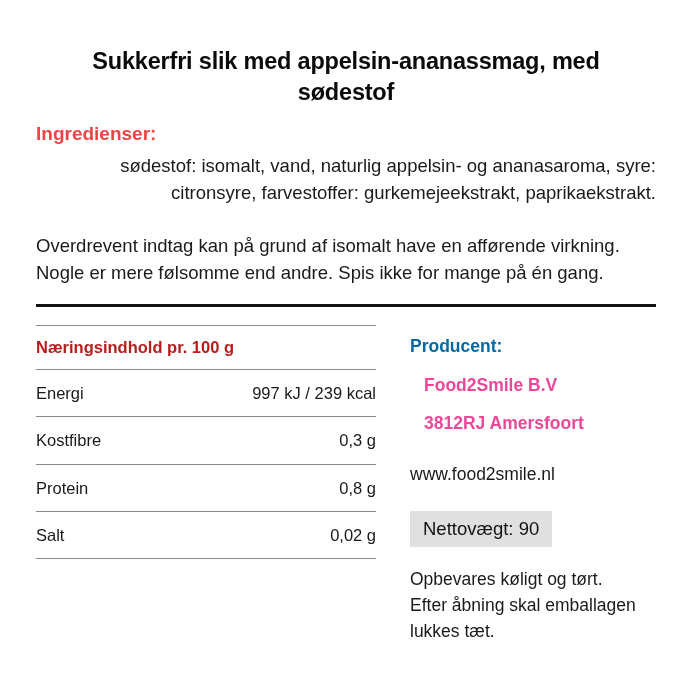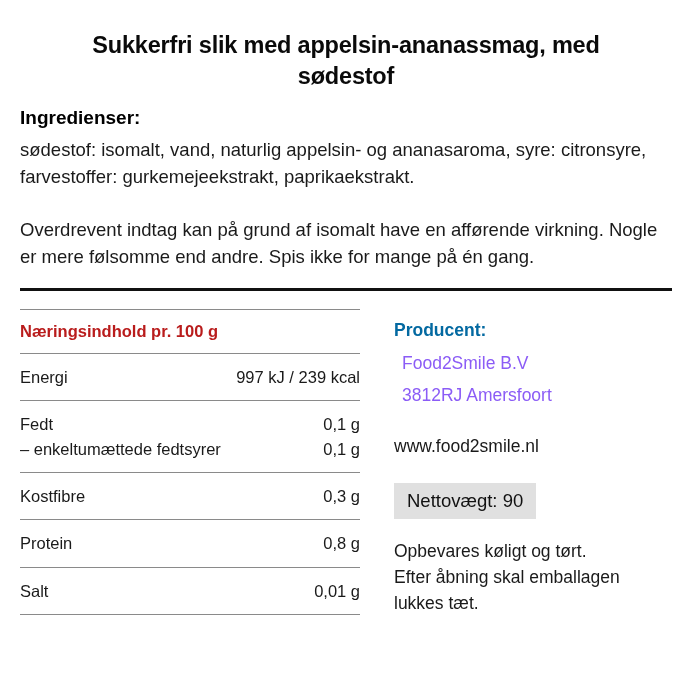--- a/index.html
+++ b/index.html
@@ -12,21 +12,21 @@
     height: 700px;
     font-family: "Liberation Sans", sans-serif;
     color: #111111;
     overflow: hidden;
     position: relative;
   }
   .page {
     width: 692px;
     height: 700px;
     box-sizing: border-box;
-    padding: 0;
+    padding: 16px;
     position: relative;
   }
 
   
   .title {
     font-size: 23.5px;
     font-weight: bold;
     text-align: center;
     line-height: 1.32;
     margin: 0;
@@ -37,28 +37,29 @@
 
   
   .ingredients-block {
     padding: 14px 20px 0 20px;
   }
   .ing-heading {
     font-size: 19px;
     font-weight: bold;
     margin: 0 0 6px 0;
     line-height: 1.25;
-    color: #000000;
+    color: #ef4444;
   }
   .ing-body {
     font-size: 18.5px;
     line-height: 1.46;
     margin: 0;
     color: #1a1a1a;
     max-width: 650px;
+    text-align: right;
   }
   .warning {
     font-size: 18.5px;
     line-height: 1.46;
     margin: 0;
     padding: 26px 20px 0 20px;
     color: #1a1a1a;
     max-width: 660px;
   }
 
@@ -136,22 +137,23 @@
   .prod-heading {
     font-size: 17.5px;
     font-weight: bold;
     margin: 0 0 2px 0;
     color: #0369a1;
     line-height: 1.42;
   }
   .prod-line {
     font-size: 17.5px;
     line-height: 1.42;
-    margin: 8px;
-    color: #8b5cf6;
+    margin: 14px;
+    color: #ec4899;
+    font-weight: bold;
   }
   .website {
     font-size: 17.5px;
     line-height: 1.42;
     margin: 26px 0 0 0;
     color: #1a1a1a;
   }
   .netweight-badge {
     display: inline-block;
     background: #e0e0e0;
@@ -202,34 +204,20 @@
             <td>
               <div class="grp-inner">
                 <div class="row">
                   <span class="lbl">Energi</span>
                   <span class="val">997 kJ / 239 kcal</span>
                 </div>
               </div>
             </td>
           </tr>
 
-          <tr class="grp">
-            <td>
-              <div class="grp-inner">
-                <div class="row">
-                  <span class="lbl">Fedt</span>
-                  <span class="val">0,1 g</span>
-                </div>
-                <div class="row">
-                  <span class="lbl">– enkeltumættede fedtsyrer</span>
-                  <span class="val">0,1 g</span>
-                </div>
-              </div>
-            </td>
-          </tr>
 
 
           <tr class="grp">
             <td>
               <div class="grp-inner">
                 <div class="row">
                   <span class="lbl">Kostfibre</span>
                   <span class="val">0,3 g</span>
                 </div>
               </div>
@@ -245,21 +233,21 @@
                 </div>
               </div>
             </td>
           </tr>
 
           <tr class="grp">
             <td>
               <div class="grp-inner">
                 <div class="row">
                   <span class="lbl">Salt</span>
-                  <span class="val">0,01 g</span>
+                  <span class="val">0,02 g</span>
                 </div>
               </div>
             </td>
           </tr>
 
         </tbody>
       </table>
     </div>
 
     <div class="col-right">

